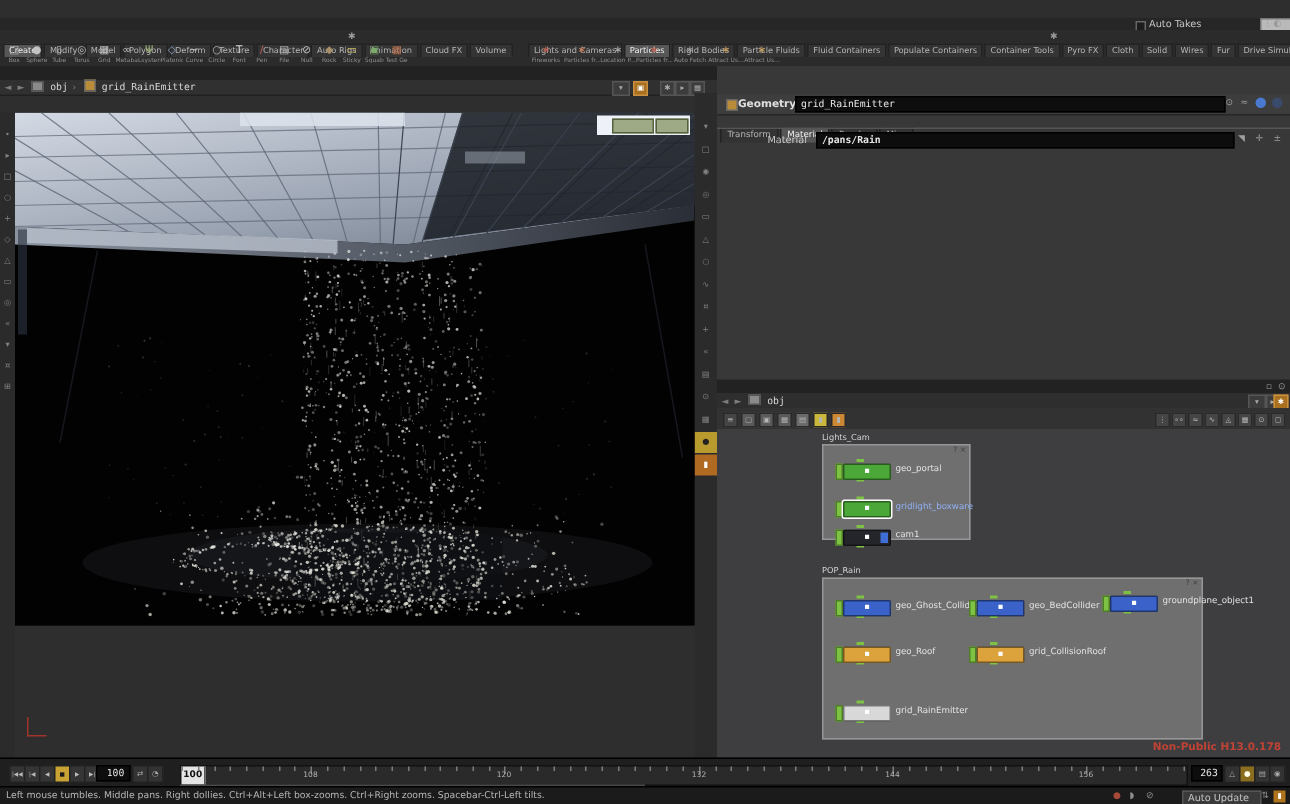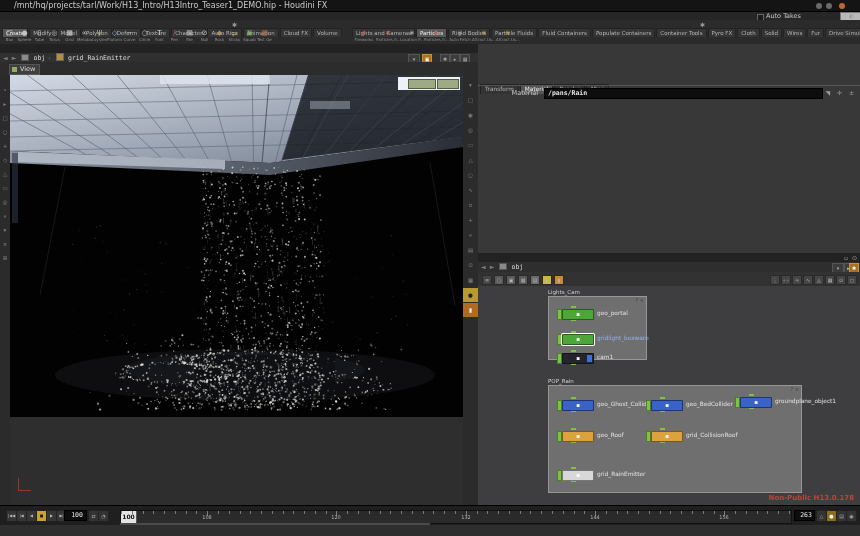--- a/index.html
+++ b/index.html
@@ -105,26 +105,20 @@
   #statusbar{position:absolute;left:0;top:524px;width:860px;height:12px;background:#1b1b1b;border-top:1px solid #000;}
   #statusbar .help{position:absolute;left:4px;top:2px;font-size:6.2px;color:#b5b5b5;white-space:nowrap;}
   #build{position:absolute;right:6px;top:494px;font-size:7px;font-weight:bold;color:#c04335;}
   .sbic{position:absolute;top:2px;font-size:6px;color:#8f8f8f;}
 </style>
 </head>
 <body>
 
 <div id="app">
 
-  <div class="row" id="titlebar">
-    <span class="t">/mnt/hq/projects/tarl/Work/H13_Intro/H13Intro_Teaser1_DEMO.hip - Houdini FX</span>
-    <span class="winbtn" style="left:816px;background:#6a6a6a;"></span>
-    <span class="winbtn" style="left:826px;background:#6a6a6a;"></span>
-    <span class="winbtn" style="left:839px;background:#c4652f;"></span>
-  </div>
 
   <div class="row" id="menubar">
     <span id="menu-items" style="position:absolute;left:2px;top:0;"><span class="mi">File</span><span class="mi">Edit</span><span class="mi">Render</span><span class="mi">Windows</span><span class="mi">Help</span></span>
     <span class="chk" style="left:757px;top:2px;"></span>
     <span style="position:absolute;left:766px;top:0;font-size:6.5px;line-height:9px;color:#c5c5c5;">Auto Takes</span>
     <span class="sel" style="left:840px;top:0;width:38px;height:8px;text-align:right;">Main</span>
     <span style="position:absolute;left:842px;top:0;font-size:6px;color:#999;">⋮</span>
     <span style="position:absolute;left:849px;top:0;font-size:6px;color:#999;">◐</span>
   </div>
 
@@ -162,23 +156,20 @@
   <div class="pathrow" style="left:478px;top:53px;width:382px;">
     <span class="navarr" style="margin-left:3px;">◄</span>
     <span class="navarr">►</span>
     <span class="foldicon"></span>
     <span class="pathtxt">obj</span>
     <span class="ddbox" style="left:354px;">▾</span>
     <span class="sqicon orange" style="left:368px;">►</span>
     
   </div>
 
-  <div id="viewhdr">
-    <span id="viewbtn">View</span>
-  </div>
 
   <div class="vstrip" style="left:0;top:75px;width:10px;height:430px;" id="lstrip">
       <div class="vicon" style="position: absolute; left: 0px; top: 8px; width: 10px;">•</div>
       <div class="vicon" style="position: absolute; left: 0px; top: 22px; width: 10px;">▸</div>
       <div class="vicon" style="position: absolute; left: 0px; top: 36px; width: 10px;">□</div>
       <div class="vicon" style="position: absolute; left: 0px; top: 50px; width: 10px;">○</div>
       <div class="vicon" style="position: absolute; left: 0px; top: 64px; width: 10px;">+</div>
       <div class="vicon" style="position: absolute; left: 0px; top: 78px; width: 10px;">◇</div>
       <div class="vicon" style="position: absolute; left: 0px; top: 92px; width: 10px;">△</div>
       <div class="vicon" style="position: absolute; left: 0px; top: 106px; width: 10px;">▭</div>
@@ -2542,20 +2533,29 @@
           <circle cx="372.0" cy="192.8" r="0.51" fill="#cfcfc8" opacity="0.20"></circle>
         </g>
     </svg>
     <div class="cammenu" style="left:398px;top:4px;width:26px;"></div>
     <div class="cammenu" style="left:427px;top:4px;width:20px;"></div>
   </div>
 
   <div id="gizmo"></div>
 
   <div id="parampane">
+    <div id="paramhdr">
+      <span class="nodeicon" style="position:absolute;left:4px;top:3px;"></span>
+      <span style="position:absolute;left:14px;top:2px;font-size:7px;font-weight:bold;color:#e0e0e0;">Geometry</span>
+      <span class="fieldblk" style="left:52px;top:1px;width:282px;height:9px;">grid_RainEmitter</span>
+      <span class="hic" style="right:38px;top:2px;">⊙</span>
+      <span class="hic" style="right:28px;top:2px;">≈</span>
+      <span class="ball" style="right:16px;top:2px;background:#4a7ad0;"></span>
+      <span class="ball" style="right:5px;top:2px;background:#3a4a6a;"></span>
+    </div>
     <div class="ptabs2" id="param-subtabs"><div class="ptab2">Transform</div><div class="ptab2 on">Material</div><div class="ptab2">Render</div><div class="ptab2">Misc</div></div>
     <div style="position:absolute;left:0;top:41px;width:382px;height:1px;background:#555;"></div>
     <div>
       <span class="plabel" style="left:0;top:45px;width:60px;">Material</span>
       <span class="fieldblk" style="left:66px;top:44px;width:274px;height:9px;font-weight:bold;">/pans/Rain</span>
       <span class="hic" style="right:30px;top:45px;">◥</span>
       <span class="hic" style="right:18px;top:45px;">✛</span>
       <span class="hic" style="right:6px;top:45px;">±</span>
     </div>
   </div>
@@ -2765,14 +2765,23 @@
         <div class="ticklabel" style="left: 603px;">156</div>
       </div>
     <span class="fieldblk" style="left:794px;top:4px;width:16px;height:9px;text-align:center;">263</span>
     <span class="tlic" style="left:816px;">△</span>
     <span class="tlic yl" style="left:826px;">●</span>
     <span class="tlic" style="left:836px;">▤</span>
     <span class="tlic" style="left:846px;">◉</span>
     <div style="position:absolute;left:120px;top:17px;width:310px;height:2px;background:#4a4a4a;"></div>
   </div>
 
+  <div id="statusbar">
+    <span class="help">Left mouse tumbles. Middle pans. Right dollies. Ctrl+Alt+Left box-zooms. Ctrl+Right zooms. Spacebar-Ctrl-Left tilts.</span>
+    <span class="sbic" style="left:742px;color:#a84a3a;">●</span>
+    <span class="sbic" style="left:753px;">◗</span>
+    <span class="sbic" style="left:764px;">⊘</span>
+    <span class="sel" style="left:788px;top:2px;width:48px;height:8px;background:#3a3a3a;color:#c5c5c5;border:1px solid #555;">Auto Update</span>
+    <span class="sbic" style="left:841px;">⇅</span>
+    <span class="sbic" style="left:849px;width:8px;height:8px;background:#b0741f;color:#fff;font-size:5px;text-align:center;line-height:8px;">▮</span>
+  </div>
 
 </div>
 
 </body></html>

